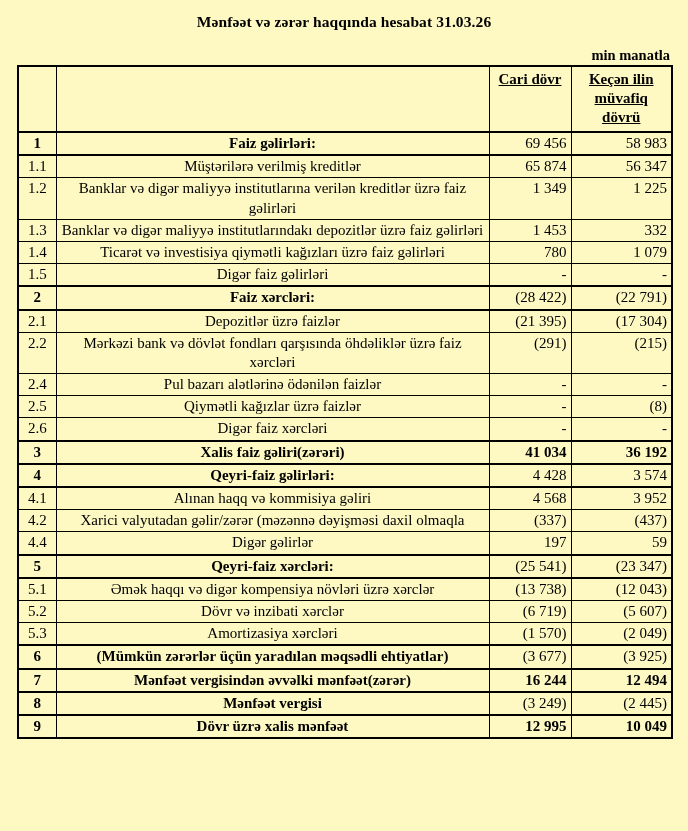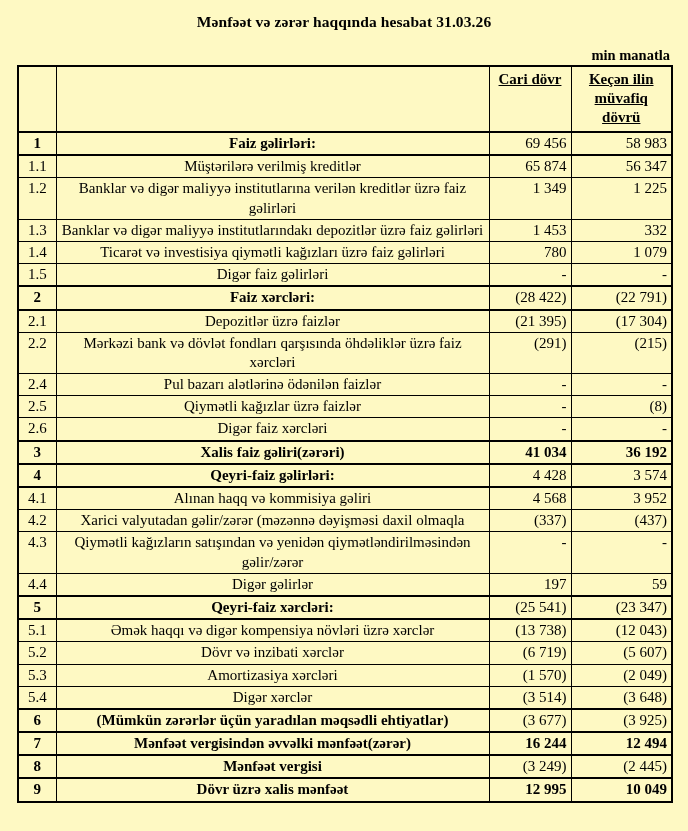--- a/index.html
+++ b/index.html
@@ -199,26 +199,20 @@
       <td class="c-val">4 568</td>
       <td class="c-val">3 952</td>
     </tr>
         <tr>
       <td class="c-num">4.2</td>
       <td class="c-label">Xarici valyutadan gəlir/zərər (məzənnə dəyişməsi daxil olmaqla</td>
       <td class="c-val">(337)</td>
       <td class="c-val">(437)</td>
     </tr>
         <tr>
-      <td class="c-num">4.3</td>
-      <td class="c-label">Qiymətli kağızların satışından və yenidən qiymətləndirilməsindən gəlir/zərər</td>
-      <td class="c-val">-</td>
-      <td class="c-val">-</td>
-    </tr>
-        <tr>
       <td class="c-num">4.4</td>
       <td class="c-label">Digər gəlirlər</td>
       <td class="c-val">197</td>
       <td class="c-val">59</td>
     </tr>
         <tr class="section">
       <td class="c-num">5</td>
       <td class="c-label">Qeyri-faiz xərcləri:</td>
       <td class="c-val">(25 541)</td>
       <td class="c-val">(23 347)</td>
@@ -233,26 +227,20 @@
       <td class="c-num">5.2</td>
       <td class="c-label">Dövr və inzibati xərclər</td>
       <td class="c-val">(6 719)</td>
       <td class="c-val">(5 607)</td>
     </tr>
         <tr>
       <td class="c-num">5.3</td>
       <td class="c-label">Amortizasiya xərcləri</td>
       <td class="c-val">(1 570)</td>
       <td class="c-val">(2 049)</td>
-    </tr>
-        <tr>
-      <td class="c-num">5.4</td>
-      <td class="c-label">Digər xərclər</td>
-      <td class="c-val">(3 514)</td>
-      <td class="c-val">(3 648)</td>
     </tr>
         <tr class="section">
       <td class="c-num">6</td>
       <td class="c-label">(Mümkün zərərlər üçün yaradılan məqsədli ehtiyatlar)</td>
       <td class="c-val">(3 677)</td>
       <td class="c-val">(3 925)</td>
     </tr>
         <tr class="section vbold">
       <td class="c-num">7</td>
       <td class="c-label">Mənfəət vergisindən əvvəlki mənfəət(zərər)</td>

